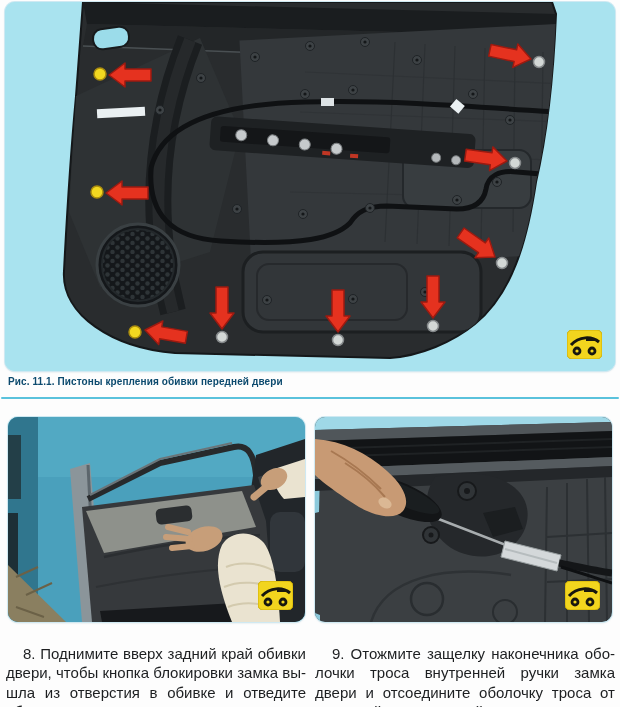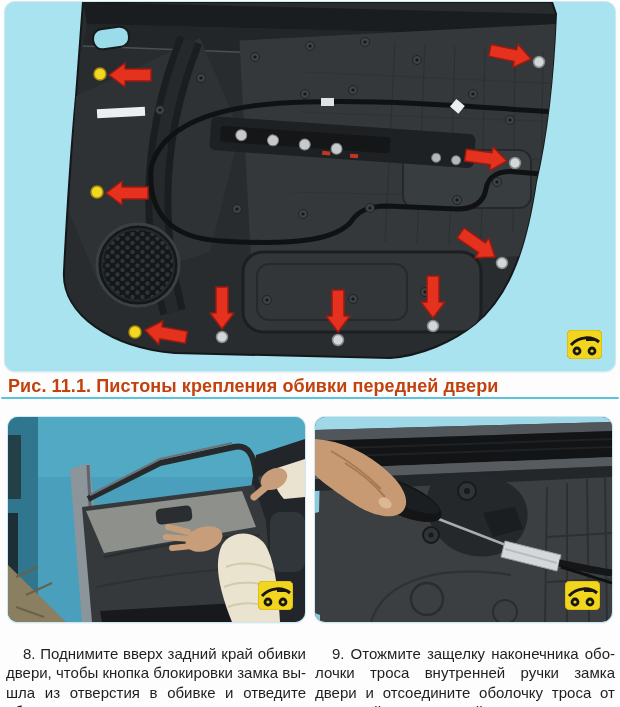--- a/index.html
+++ b/index.html
@@ -16,21 +16,21 @@
     overflow:hidden;
     box-shadow:0 0 0 1px #cfe9f2, 0 1px 2px rgba(60,110,130,.25);
     background:#a9e3ef;
   }
   .photo svg{display:block;}
   #figure-photo{left:5px;top:2px;width:610px;height:369px;}
   #photo-left{left:8px;top:417px;width:297px;height:205px;}
   #photo-right{left:315px;top:417px;width:297px;height:205px;}
   .caption{
     position:absolute;left:8px;top:376px;width:600px;
-    font-size:18px;font-weight:bold;color:#c2410c;
+    font-size:10px;font-weight:bold;color:#0c4a6e;
     letter-spacing:.1px;
   }
   .divider{
     position:absolute;left:1px;top:397px;width:618px;height:2px;
     background:#5ac2dc;border-radius:1px;
   }
   .steps{
     position:absolute;left:6px;top:629px;width:610px;
     display:flex;gap:9px;
   }

